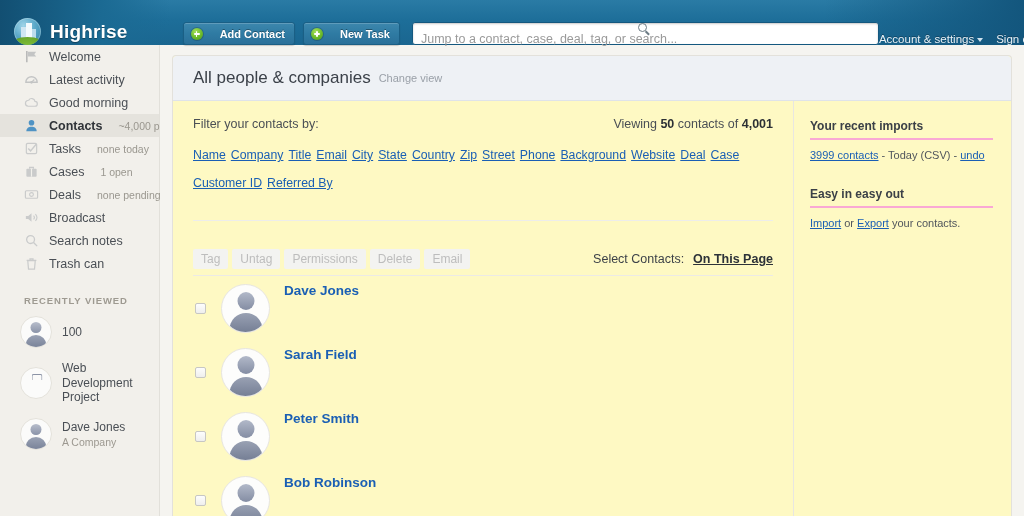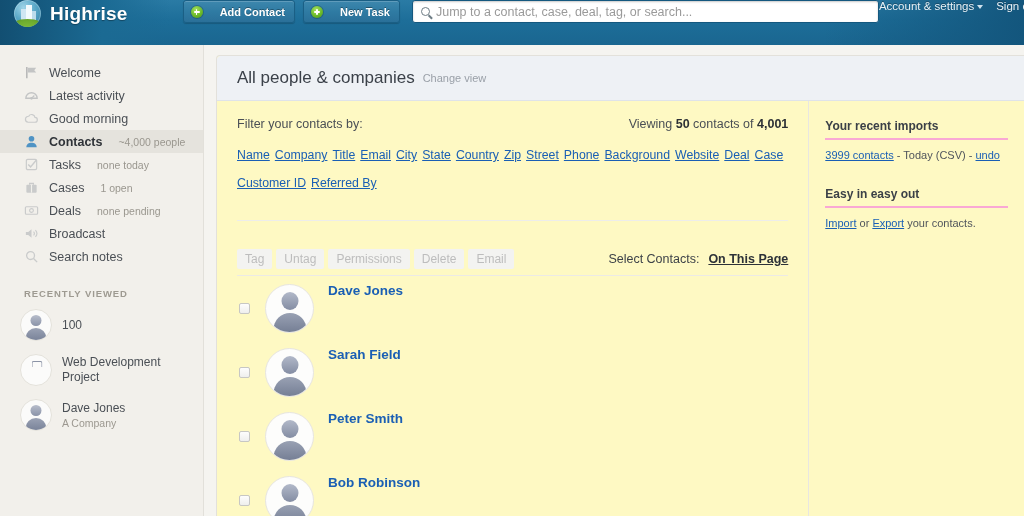--- a/index.html
+++ b/index.html
@@ -12,21 +12,21 @@
   }
 
   
   #topbar {
     position: relative;
     height: 45px;
     width: 1024px;
     background: linear-gradient(to bottom, #2a7ba5 0%, #1d6e99 45%, #1a6690 100%);
     background-color: #1f6e97;
     display: flex;
-    align-items: flex-start;
+    align-items: flex-end;
     padding: 0 12px 0 14px;
   }
   #topbar::before {
     content: "";
     position: absolute; left: 0; top: 0; bottom: 0; width: 170px;
     background: linear-gradient(to right, #124f72 0%, #1b6a93 60%, rgba(27,106,147,0) 100%);
     pointer-events: none;
   }
   #topbar::after {
     content: "";
@@ -78,20 +78,21 @@
   }
   .plus-icon::before { left: 3px; right: 3px; top: 5.5px; height: 1.6px; }
   .plus-icon::after  { top: 3px; bottom: 3px; left: 5.2px; width: 1.6px; }
 
   #searchwrap { position: relative; z-index: 3; margin-left: 12px; }
   #searchbox {
     width: 467px; height: 23px;
     background: #fff; border: 1px solid #14587f; border-radius: 3px;
     display: flex; align-items: center; padding: 0 8px;
     box-shadow: inset 0 1px 2px rgba(0,0,0,.22);
+    flex-direction: column;
   }
   .mag {
     width: 9px; height: 9px; border: 1.6px solid #6d7c85; border-radius: 50%;
     position: relative; flex: none; margin-right: 6px;
   }
   .mag::after {
     content: ""; position: absolute; right: -4px; bottom: -3px;
     width: 5px; height: 1.6px; background: #6d7c85; transform: rotate(45deg);
   }
   #searchinput {
@@ -113,23 +114,22 @@
     display: inline-block; width: 0; height: 0; margin-left: 3px;
     border-left: 3.5px solid transparent; border-right: 3.5px solid transparent;
     border-top: 4px solid #cfe2ee; vertical-align: 1px;
   }
 
   
   #shell { display: flex; width: 1024px; height: 471px; }
 
   
   #sidebar {
-    width: 204px; flex: none; background: #f2f0eb;
+    width: 160px; flex: none; background: #f2f0eb;
     border-right: 1px solid #e2e0da;
-    padding-top: 16px;
   }
   .nav-item {
     display: flex; align-items: center; height: 23px;
     padding-left: 24px; margin-bottom: 0; cursor: pointer;
     font-size: 12.5px; color: #4a4f55; gap: 10px;
   }
   .nav-item + .nav-item { margin-top: 0; }
   .nav-item.active { background: #e5e3dd; }
   .nav-item.active .nav-label { font-weight: bold; color: #2f3338; }
   .nav-ico { width: 15px; height: 15px; flex: none; opacity: .45; }
@@ -372,20 +372,27 @@
     </div>
 
     <div class="nav-item">
       <svg class="nav-ico" viewBox="0 0 16 16">
         <circle cx="7" cy="7" r="4.2" fill="none" stroke="#9aa0a6" stroke-width="1.4"></circle>
         <path d="M10.2 10.2L14 14" stroke="#9aa0a6" stroke-width="1.5"></path>
       </svg>
       <span class="nav-label">Search notes</span>
     </div>
 
+    <div class="nav-item">
+      <svg class="nav-ico" viewBox="0 0 16 16">
+        <path d="M4 5h8l-.8 9H4.8z" fill="none" stroke="#9aa0a6" stroke-width="1.3"></path>
+        <path d="M2.8 4.6h10.4M6.4 4.6V3h3.2v1.6" fill="none" stroke="#9aa0a6" stroke-width="1.3"></path>
+      </svg>
+      <span class="nav-label">Trash can</span>
+    </div>
 
     <div class="rv-title">RECENTLY VIEWED</div>
 
     <div class="rv-item">
       <div class="rv-avatar">
         <div class="head"></div>
           <div class="body"></div>
       </div>
       <div class="rv-text">100</div>
     </div>

